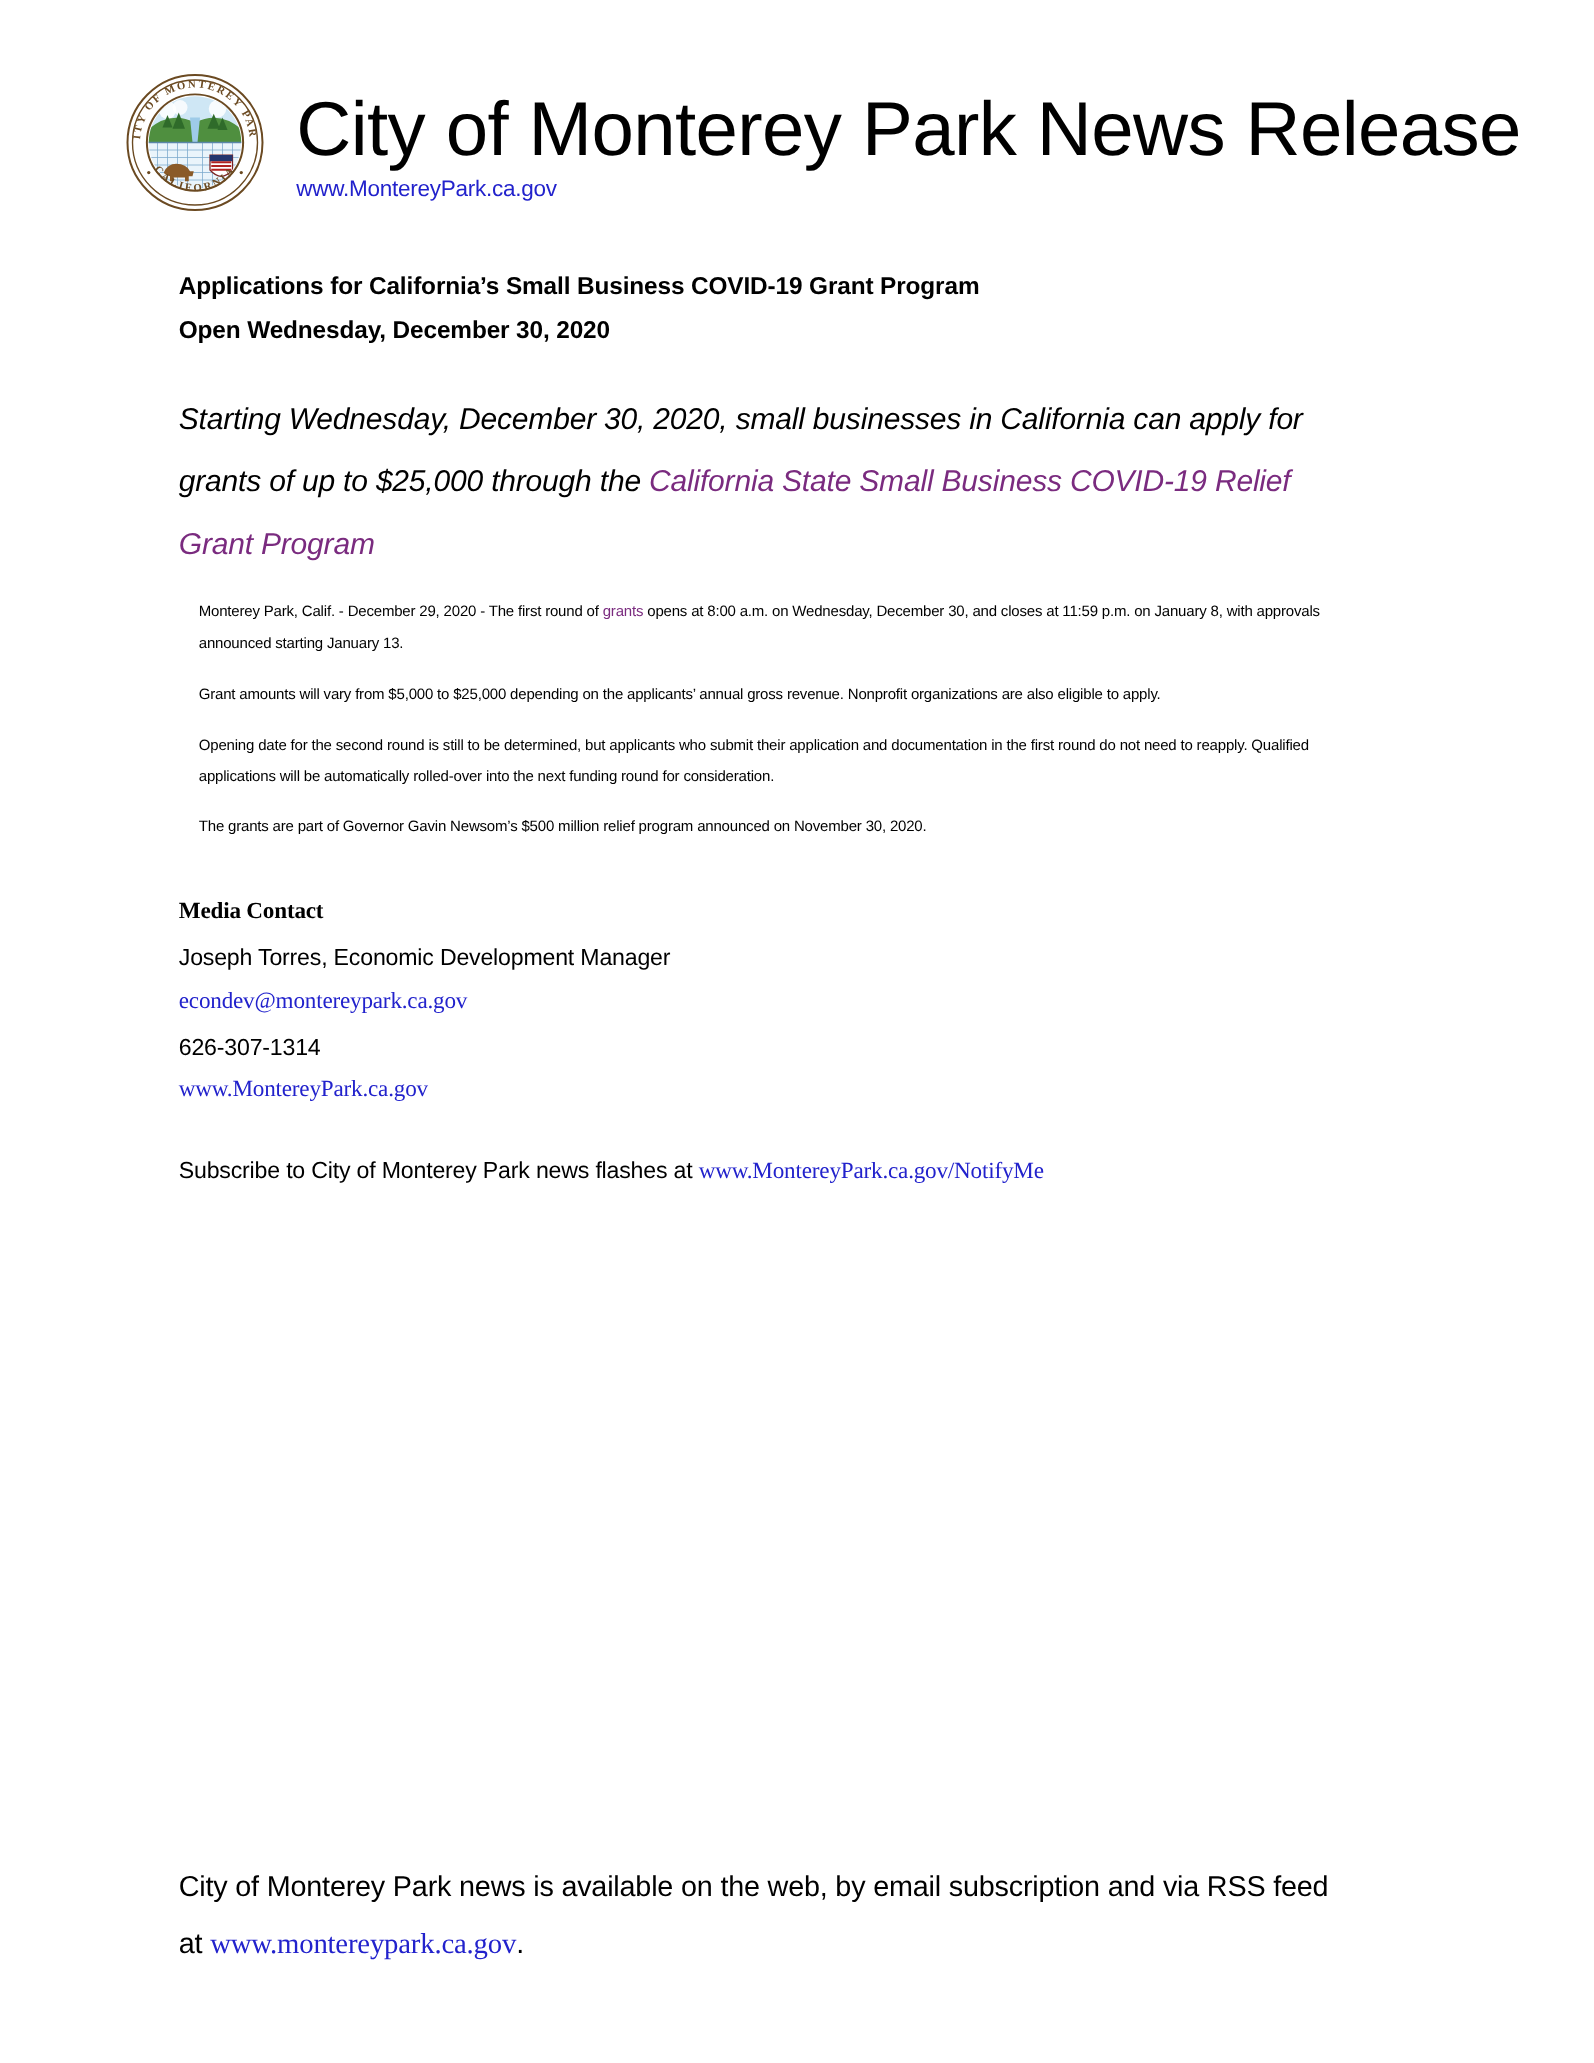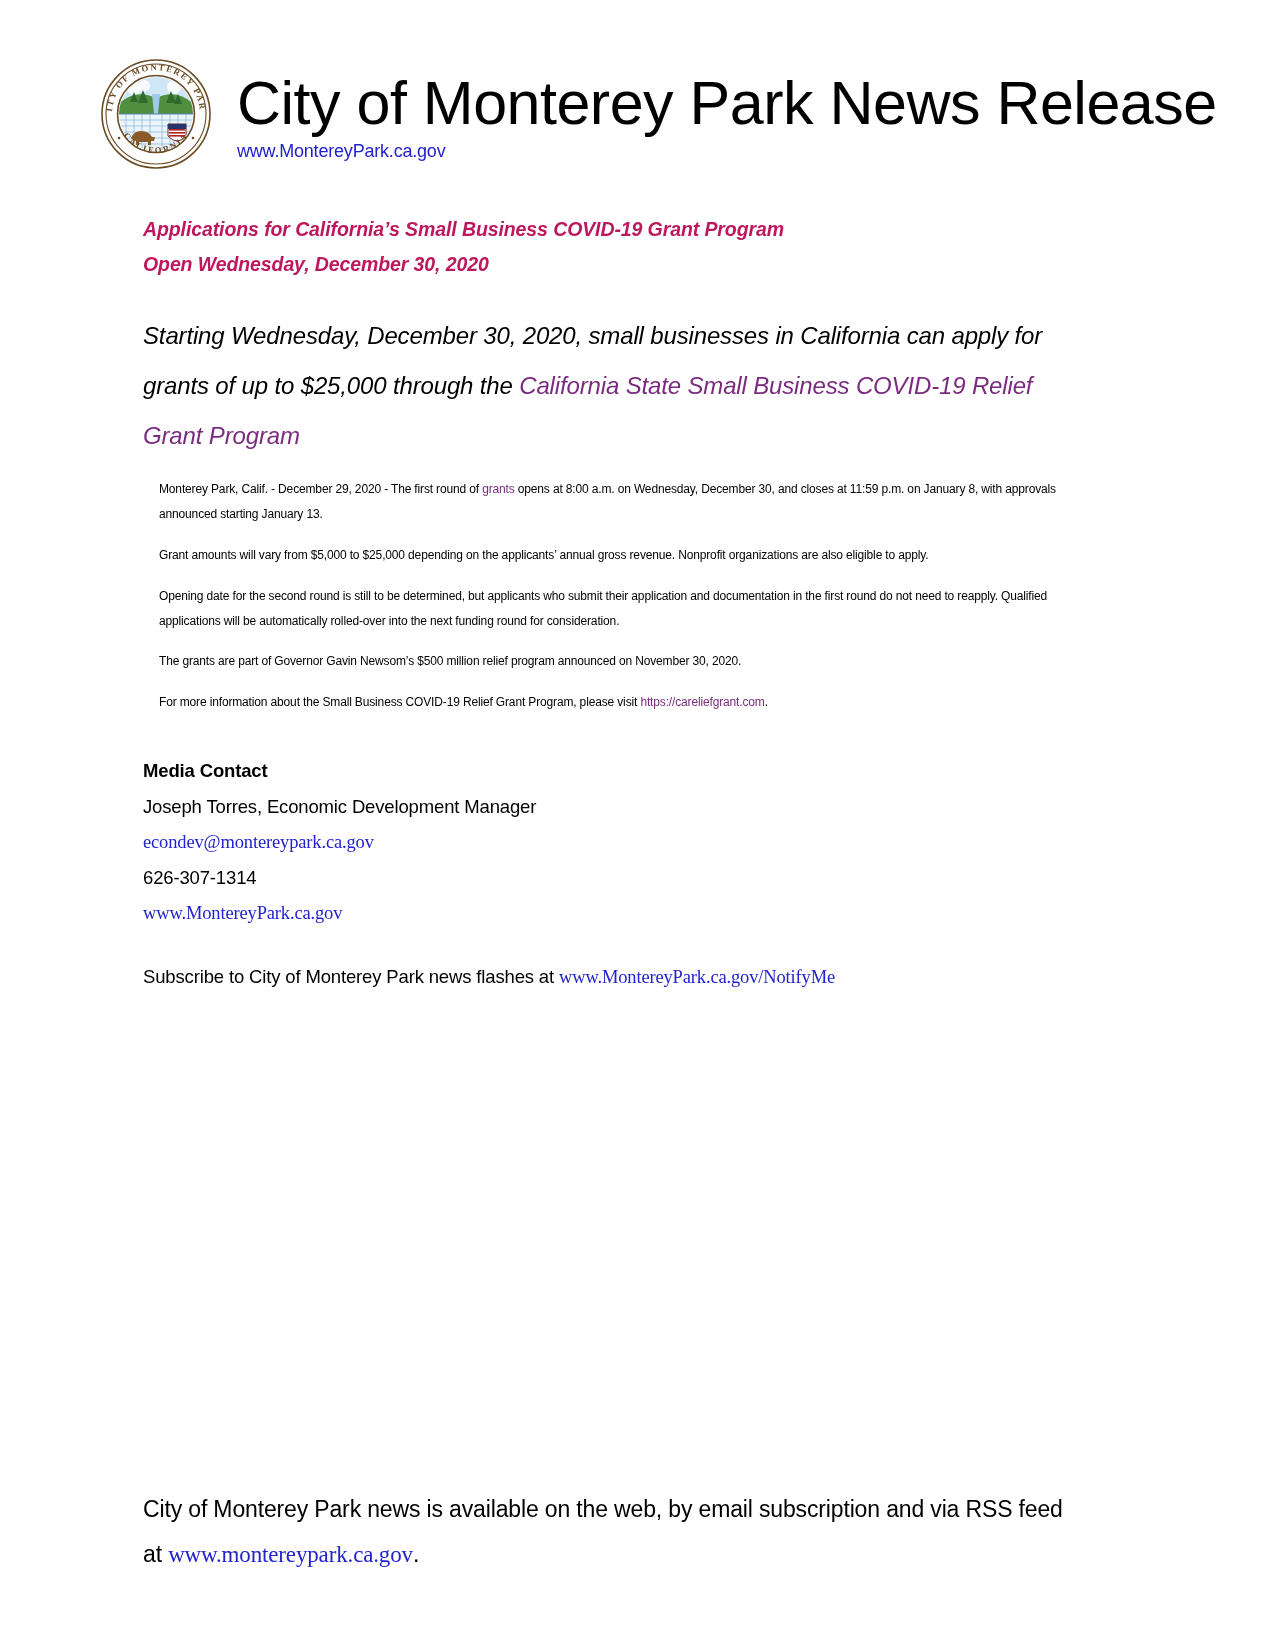--- a/index.html
+++ b/index.html
@@ -64,22 +64,21 @@
     left: 143px;
     top: 212px;
     width: 930px;
   }
 
   .headline {
     font-size: 19.5px;
     font-weight: bold;
     line-height: 1.82;
     letter-spacing: -0.1px;
-    color: #be185d;
-    font-style: italic;
+    color: #000000;
   }
 
   .lede {
     margin-top: 28px;
     font-style: italic;
     font-size: 24px;
     line-height: 2.08;
     letter-spacing: -0.15px;
   }
 
@@ -94,21 +93,21 @@
 
   .link-purple { color: #7a2b7f; }
   .link-blue   { color: #2222cc; font-family: Liberation Serif, serif; }
 
   .contact-block {
     margin-top: 38px;
     font-size: 18.5px;
     line-height: 1.93;
     letter-spacing: -0.15px;
   }
-  .contact-heading { font-weight: bold; }
+  .contact-heading { font-weight: bold; font-family: Liberation Serif, serif; }
 
   .subscribe {
     margin-top: 26px;
     font-size: 18.5px;
     line-height: 2.0;
     letter-spacing: -0.15px;
   }
 
   .footer {
     position: absolute;
@@ -215,23 +214,20 @@
     <p class="body-para gap-para">
       <span>Monterey Park, Calif. - December 29, 2020 - The first round of </span><span class="link-purple">grants</span><span> opens at 8:00 a.m. on Wednesday, December 30, and closes at 11:59 p.m. on January 8, with approvals announced starting January 13.</span>
     </p>
 
     <p class="body-para gap-para">Grant amounts will vary from $5,000 to $25,000 depending on the applicants’ annual gross revenue. Nonprofit organizations are also eligible to apply.</p>
 
     <p class="body-para gap-para">Opening date for the second round is still to be determined, but applicants who submit their application and documentation in the first round do not need to reapply. Qualified applications will be automatically rolled-over into the next funding round for consideration.</p>
 
     <p class="body-para gap-para">The grants are part of Governor Gavin Newsom’s $500 million relief program announced on November 30, 2020.</p>
 
-    <p class="body-para gap-para">
-      <span>For more information about the Small Business COVID-19 Relief Grant Program, please visit </span><span class="link-purple">https://careliefgrant.com</span><span>.</span>
-    </p>
 
     <div class="contact-block">
       <div class="contact-heading">Media Contact</div>
       <div>Joseph Torres, Economic Development Manager</div>
       <div class="link-blue">econdev@montereypark.ca.gov</div>
       <div>626-307-1314</div>
       <div class="link-blue">www.MontereyPark.ca.gov</div>
     </div>
 
     <div class="subscribe">

